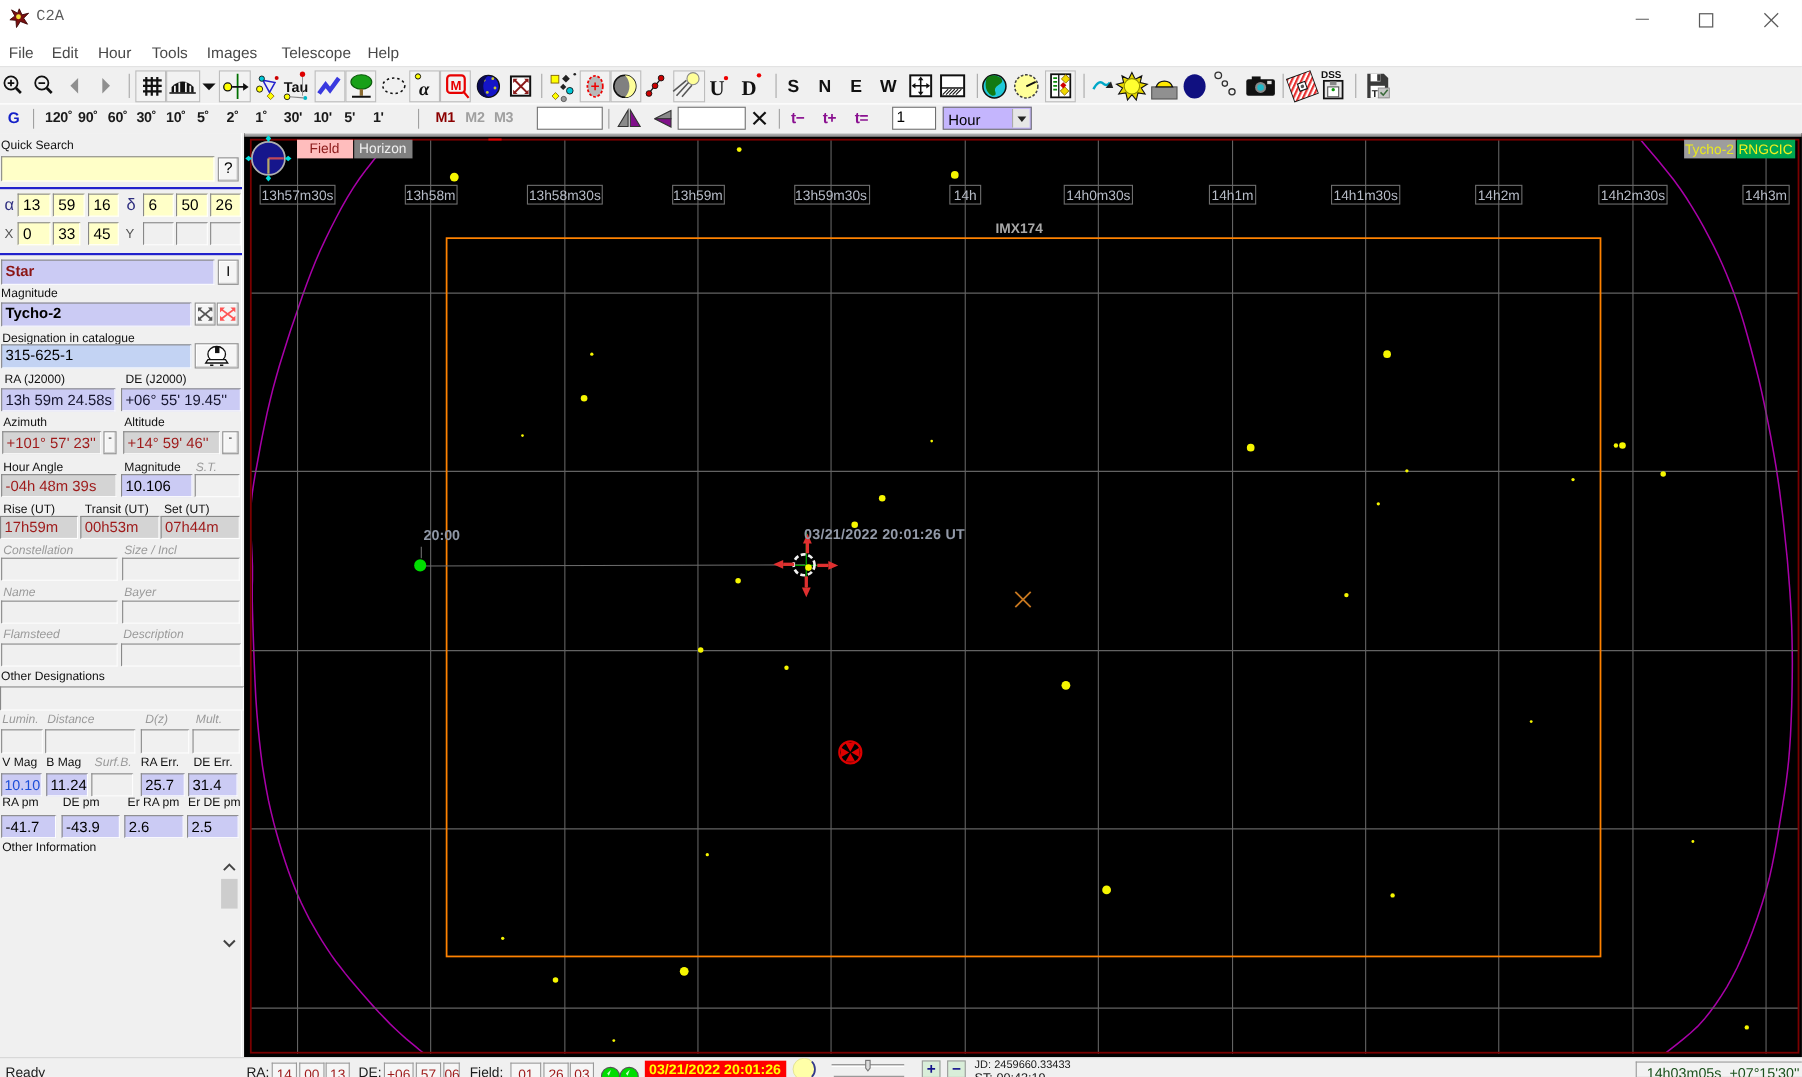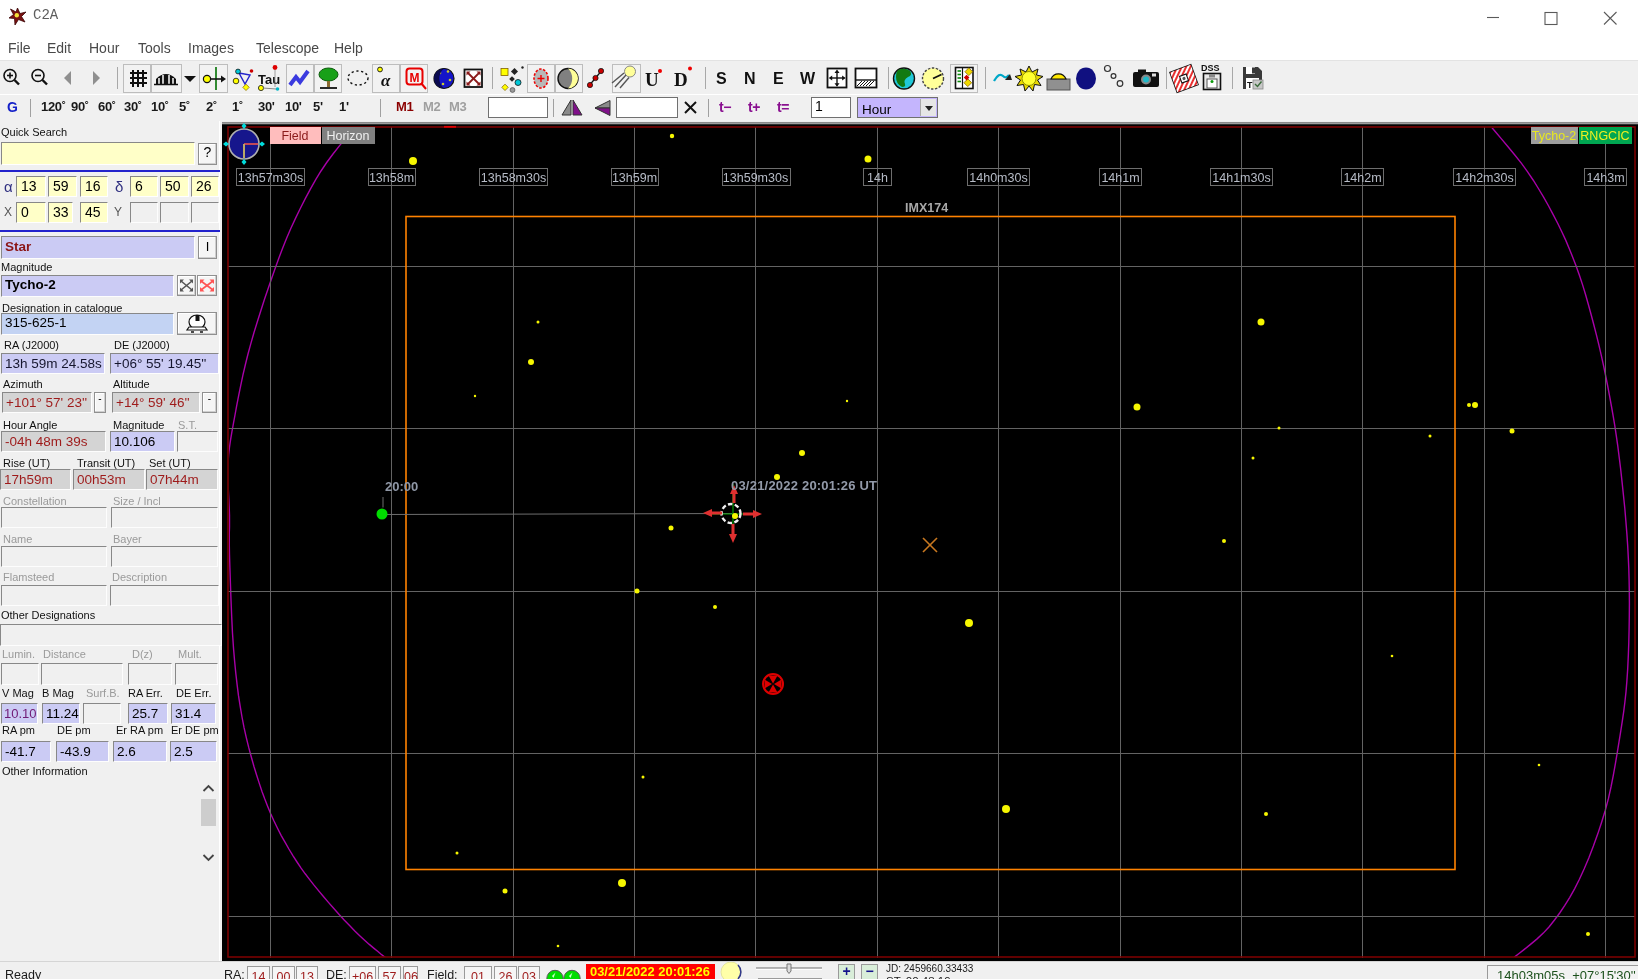--- a/index.html
+++ b/index.html
@@ -15,21 +15,21 @@
 #map { position:absolute; left:222px; top:121px; width:1416px; height:840px; background:#000; }
 #statusbar { position:absolute; left:0; top:961px; width:1638px; height:18px; background:#f0f0f0; border-top:1px solid #d5d5d5; }
 .sep2 { position:absolute; top:99px; width:1px; height:18px; background:#a0a0a0; }
 .deg { position:absolute; top:4px; font-size:13px; font-weight:bold; color:#1a1a1a; letter-spacing:-0.3px; }
 .sunken { border-top:1px solid #808080; border-left:1px solid #808080; border-bottom:1px solid #ffffff; border-right:1px solid #ffffff; background:#f0f0f0; }
 .yelbox { position:absolute; background:#ffffc8; border-top:1.5px solid #888888; border-left:1.5px solid #888888; border-bottom:1.5px solid #ffffff; border-right:1.5px solid #ffffff; font-size:14px; color:#000; padding:1px 0 0 4px; }
 .lav { background:#cbcbf4; }
 .pgray { background:#d4d4d4; }
 .fieldbox { position:absolute; border-top:1.5px solid #888888; border-left:1.5px solid #888888; border-bottom:1.5px solid #fdfdfd; border-right:1.5px solid #fdfdfd; font-size:13.5px; padding:2px 0 0 3px; white-space:nowrap; overflow:hidden; }
 .lbl { position:absolute; font-size:11px; color:#111; white-space:nowrap; }
-.glbl { position:absolute; font-size:11px; color:#9a9a9a; white-space:nowrap; }
+.glbl { position:absolute; font-size:11px; color:#9a9a9a; white-space:nowrap;font-style:italic; }
 .btn3d { position:absolute; background:#f5f5f5; border:1px solid #909090; box-shadow: inset -1px -1px 0 #cfcfcf, inset 1px 1px 0 #ffffff; }
 .darkred { color:#9e1a1a; }
 #statusbar .sbox { position:absolute; top:4px; height:14px; background:#f6f6f6; border:1px solid #9a9a9a; border-bottom:none; font-size:12.5px; color:#9e1a1a; text-align:center; padding-top:3px; }
 #statusbar .slbl { position:absolute; top:3px; font-size:12.5px; color:#1a1a1a; }
 </style>
 </head>
 <body>
 
 <div id="titlebar">
   <svg class="abs" style="left:8px;top:7px" width="19" height="19" viewBox="0 0 19 19">
@@ -456,21 +456,21 @@
   <div class="glbl" style="left:178px;top:527px">Mult.</div>
   <div class="fieldbox sunken" style="left:1px;top:542px;width:38px;height:22px"></div>
   <div class="fieldbox sunken" style="left:41px;top:542px;width:82px;height:22px"></div>
   <div class="fieldbox sunken" style="left:128px;top:542px;width:44px;height:22px"></div>
   <div class="fieldbox sunken" style="left:175px;top:542px;width:43px;height:22px"></div>
   <div class="lbl" style="left:2px;top:566px">V Mag</div>
   <div class="lbl" style="left:42px;top:566px">B Mag</div>
   <div class="glbl" style="left:86px;top:566px">Surf.B.</div>
   <div class="lbl" style="left:128px;top:566px">RA Err.</div>
   <div class="lbl" style="left:176px;top:566px">DE Err.</div>
-  <div class="fieldbox lav" style="left:1px;top:582px;width:37px;height:21px;color:#701a75;font-size:13px;padding-left:2px">10.10</div>
+  <div class="fieldbox lav" style="left:1px;top:582px;width:37px;height:21px;color:#1d4ed8;font-size:13px;padding-left:2px">10.10</div>
   <div class="fieldbox lav" style="left:42px;top:582px;width:38px;height:21px;color:#000">11.24</div>
   <div class="fieldbox sunken" style="left:83px;top:582px;width:38px;height:21px"></div>
   <div class="fieldbox lav" style="left:128px;top:582px;width:40px;height:21px;color:#000">25.7</div>
   <div class="fieldbox lav" style="left:171px;top:582px;width:45px;height:21px;color:#000">31.4</div>
   <div class="lbl" style="left:2px;top:603px">RA pm</div>
   <div class="lbl" style="left:57px;top:603px">DE pm</div>
   <div class="lbl" style="left:116px;top:603px">Er RA pm</div>
   <div class="lbl" style="left:171px;top:603px">Er DE pm</div>
   <div class="fieldbox lav" style="left:1px;top:620px;width:50px;height:21px;color:#000">-41.7</div>
   <div class="fieldbox lav" style="left:56px;top:620px;width:53px;height:21px;color:#000">-43.9</div>

